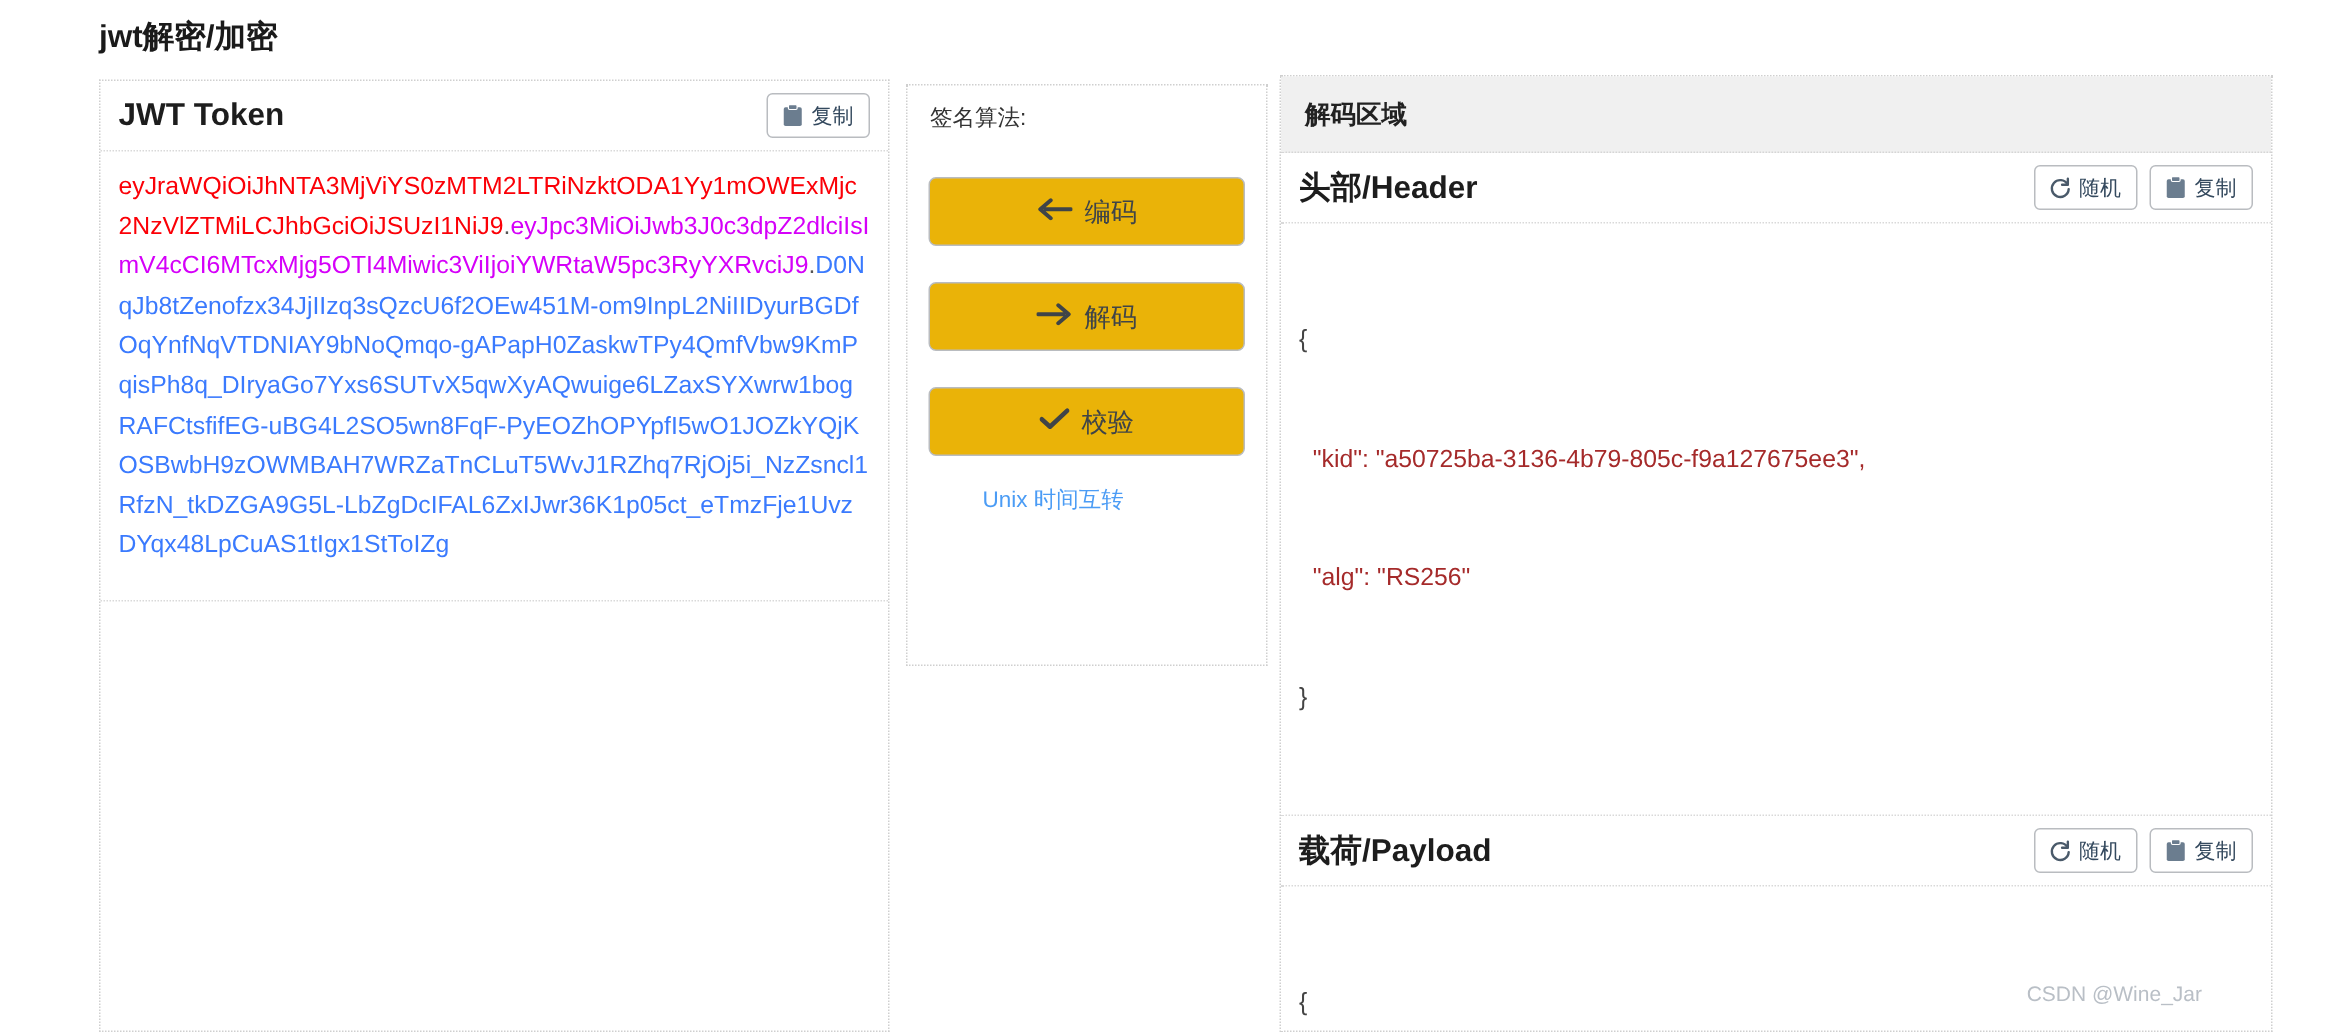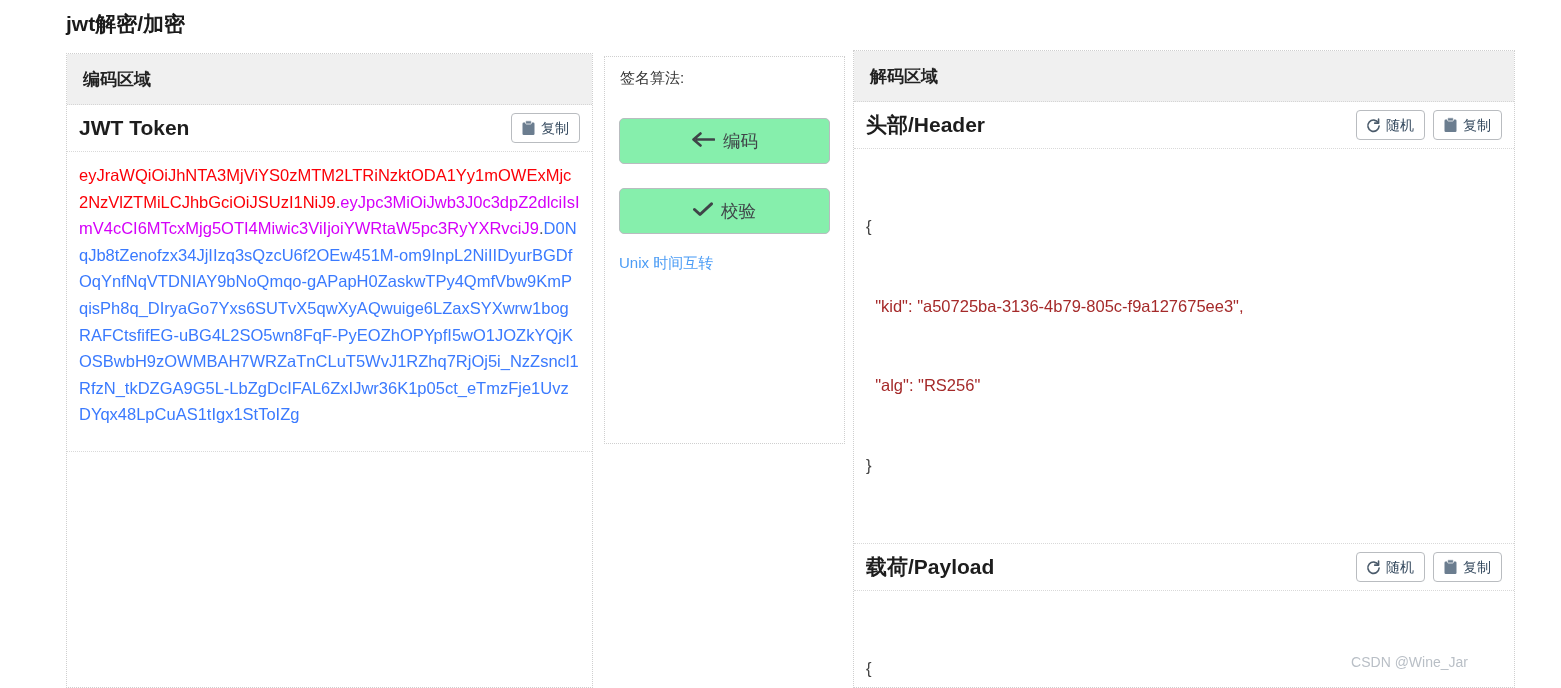--- a/index.html
+++ b/index.html
@@ -111,37 +111,38 @@
     position: absolute;
     right: 11px; top: 50%;
     transform: translateY(-50%);
   }
   .big-btn {
     width: 100%;
     height: 46px;
     margin-top: 24px;
     border: 1px solid #b9bcc0;
     border-radius: 5px;
-    background: #86efac;
+    background: #eab308;
     display: flex;
     align-items: center;
     justify-content: center;
     gap: 8px;
     font-size: 17.5px;
     color: #3f4448;
     cursor: pointer;
   }
   .big-btn.first { margin-top: 30px; }
   .op-link {
     display: inline-block;
     margin-top: 20px;
     font-size: 15px;
     color: #4b9cf5;
     text-decoration: none;
     cursor: pointer;
+    margin-left: 36px;
   }
 
   
   #decode-panel { left: 853px; top: 50px; width: 662px; height: 638px; }
   .json-area {
     padding: 11px 12px 12px 12px;
     border-bottom: 1px dotted #d9d9d9;
     font-family: "Liberation Sans", sans-serif;
     font-size: 16.5px;
     line-height: 26.5px;
@@ -161,21 +162,20 @@
   }
 </style>
 </head>
 <body>
 
 <div class="page">
 
   <div class="page-title">jwt解密/加密</div>
 
   <div class="panel" id="encode-panel">
-    <div class="panel-head">编码区域</div>
 
     <div class="field-bar">
       <span class="field-label">JWT Token</span>
       <div class="btn-group">
         <button class="mini-btn">
           <span>
             <svg width="15" height="16" viewBox="0 0 15 16" fill="none">
               <rect x="1.5" y="2.5" width="12" height="12.5" rx="1.2" fill="#6b7d8f"></rect>
               <rect x="4.6" y="0.8" width="5.8" height="3.2" rx="0.8" fill="#6b7d8f" stroke="#fff" stroke-width="0.8"></rect>
             </svg>
@@ -200,20 +200,28 @@
 
       <button class="big-btn first">
         <span>
           <svg width="24" height="15" viewBox="0 0 24 15">
               <path d="M23 7.5 H6 M9.5 1.5 L2.5 7.5 L9.5 13.5" stroke="#3f4448" stroke-width="2.6" fill="none" stroke-linecap="round" stroke-linejoin="round"></path>
             </svg>
         </span>
         <span>编码</span>
       </button>
 
+      <button class="big-btn">
+        <span>
+          <svg width="24" height="15" viewBox="0 0 24 15">
+              <path d="M1 7.5 H18 M14.5 1.5 L21.5 7.5 L14.5 13.5" stroke="#3f4448" stroke-width="2.6" fill="none" stroke-linecap="round" stroke-linejoin="round"></path>
+            </svg>
+        </span>
+        <span>解码</span>
+      </button>
 
       <button class="big-btn">
         <span>
           <svg width="20" height="15" viewBox="0 0 20 15">
               <path d="M1.5 7.5 L7 12.5 L18.5 1.8" stroke="#3f4448" stroke-width="3" fill="none" stroke-linecap="round" stroke-linejoin="round"></path>
             </svg>
         </span>
         <span>校验</span>
       </button>
 

